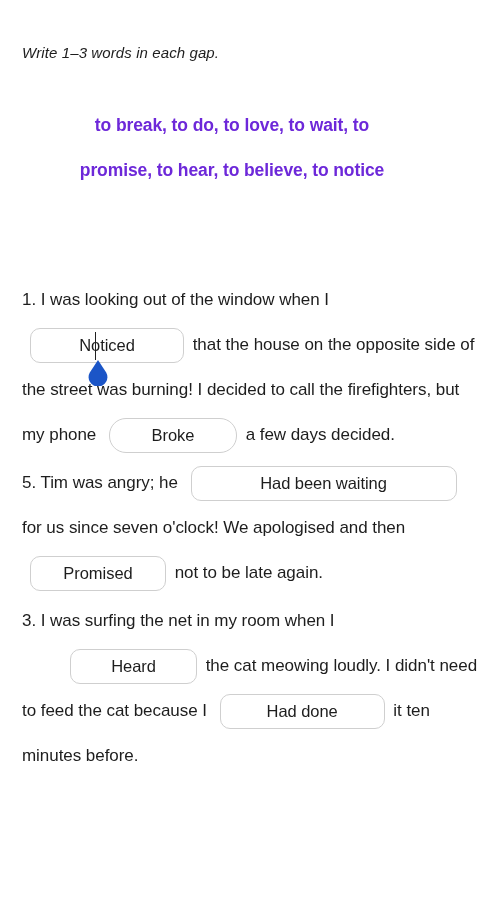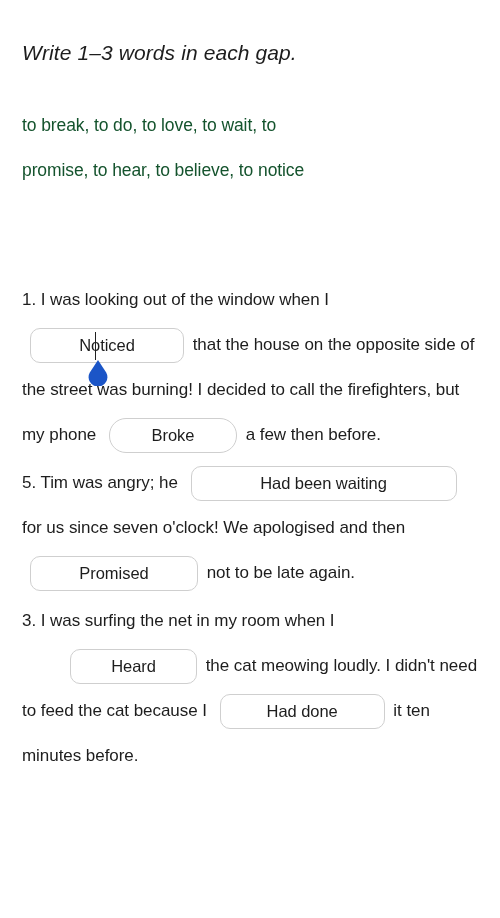--- a/index.html
+++ b/index.html
@@ -21,39 +21,40 @@
     height: 918px;
     background: #ffffff;
     padding: 0;
   }
 
   
   .instruction {
     position: absolute;
     left: 22px;
     top: 42px;
-    font-size: 21px;
+    font-size: 15px;
     font-style: italic;
     line-height: 22px;
     color: #1d1d1d;
     letter-spacing: 0.1px;
     white-space: nowrap;
   }
 
   
   .wordbank {
     position: absolute;
     left: 22px;
     top: 103px;
     width: 420px;
     font-size: 17.5px;
-    font-weight: normal;
+    font-weight: bold;
     line-height: 45px;
-    color: #14532d;
+    color: #6d28d9;
     letter-spacing: -0.1px;
+    text-align: center;
   }
   .wordbank .wb-line { display: block; white-space: nowrap; }
 
   
   .questions {
     position: absolute;
     left: 22px;
     top: 277px;
     width: 462px;
     font-size: 17px;
@@ -80,21 +81,21 @@
     color: #1d1d1d;
     font-size: 16.5px;
     font-family: "Liberation Sans", sans-serif;
     text-align: center;
     white-space: nowrap;
     box-shadow: 0 0 0 0 rgba(0,0,0,0);
   }
   .gap.w-noticed  { width: 154px; }
   .gap.w-broke    { width: 128px; border-radius: 17px; }
   .gap.w-waiting  { width: 266px; }
-  .gap.w-promised { width: 168px; }
+  .gap.w-promised { width: 136px; }
   .gap.w-heard    { width: 127px; margin-left: 48px; }
   .gap.w-haddone  { width: 165px; }
 
   
   .caret {
     position: absolute;
     left: 64px;
     top: 3px;
     width: 1.4px;
     height: 28px;
@@ -137,21 +138,21 @@
             <path d="M11 0 L19.2 12.5 A 9.4 9.4 0 1 1 2.8 12.5 Z" fill="#1b55c7"></path>
           </svg>
         </span>
       </span>
       <span class="txt">that the house on the</span>
       <span class="txt">opposite side of the street was burning! I</span>
       <span class="txt">decided to call the firefighters, but my phone</span>
       <span class="gap w-broke">
         <span>Broke</span>
       </span>
-      <span class="txt">a few then before.</span>
+      <span class="txt">a few days decided.</span>
     </div>
 
     <div class="q-block">
       <span class="txt">5. Tim was angry; he</span>
       <span class="gap w-waiting">
         <span>Had been waiting</span>
       </span>
       <span class="txt">for us since</span>
       <span class="txt">seven o'clock! We apologised and then</span>
       <span class="gap w-promised">

